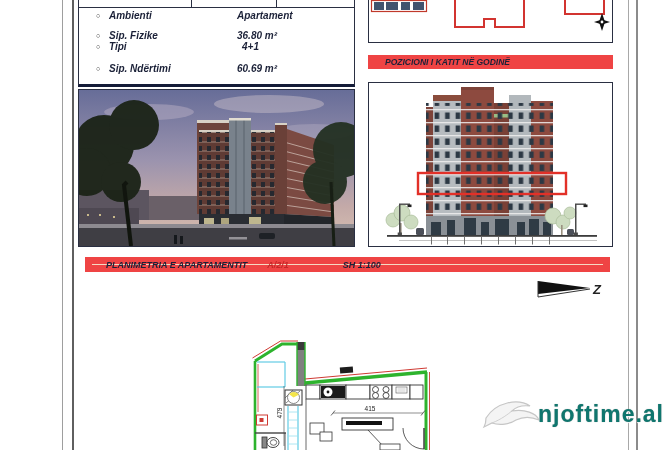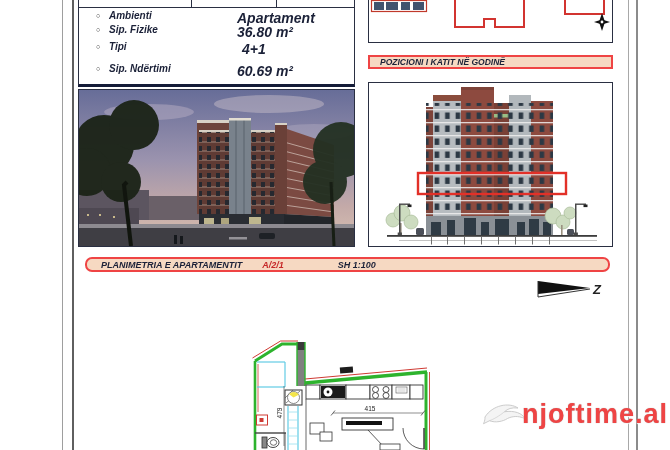--- a/index.html
+++ b/index.html
@@ -8,33 +8,33 @@
   .abs{position:absolute;}
   .vline{position:absolute;top:0;bottom:0;}
   
   #info-panel{left:78px;top:0;width:277px;height:87px;border:1px solid #2a2f42;border-top:none;
               border-bottom:3px solid #141c38;background:#fff;box-sizing:border-box;}
   #info-cutrow{position:absolute;left:0;right:0;top:0;height:7px;border-bottom:1px solid #2a2f42;}
   .cutdiv{position:absolute;top:0;height:7px;width:1px;background:#2a2f42;}
   .irow{position:absolute;left:0;right:0;height:13px;}
   .ibullet{position:absolute;left:17px;top:2px;font-size:7px;color:#222;}
   .ilabel{position:absolute;left:30px;top:0;font-size:10px;font-weight:bold;font-style:italic;color:#1b2138;white-space:nowrap;}
-  .ivalue{position:absolute;left:158px;top:0;font-size:14px;font-weight:bold;font-style:italic;color:#1b2138;white-space:nowrap;}
+  .ivalue{position:absolute;left:158px;top:0;font-size:10px;font-weight:bold;font-style:italic;color:#1b2138;white-space:nowrap;}
   
   .frame{border:1px solid #2a2f42;box-sizing:border-box;background:#fff;overflow:hidden;}
   
-  .bar{background:#f6d9c2;border:2px solid #ef4444;box-sizing:border-box;display:flex;align-items:center;
+  .bar{background:#f6d9c2;border:7px solid #ef4444;box-sizing:border-box;display:flex;align-items:center;
        font-weight:bold;font-style:italic;color:#1b2138;}
   #pos-header{left:368px;top:55px;width:245px;height:14px;font-size:8.5px;padding-left:10px;}
-  #plan-header{left:85px;top:257px;width:525px;height:15px;font-size:9px;padding-left:14px;border-radius:7px;}
+  #plan-header{left:85px;top:257px;width:525px;height:15px;font-size:9px;padding-left:14px;}
   #plan-header .code{color:#c62828;margin-left:20px;}
   #plan-header .scale{margin-left:54px;}
   
   #watermark{left:482px;top:390px;width:186px;height:48px;display:flex;align-items:center;}
-  #watermark .wm-text{font-size:27px;font-weight:bold;color:#ef4444;letter-spacing:1px;
+  #watermark .wm-text{font-size:23px;font-weight:bold;color:#0f766e;letter-spacing:1px;
      text-shadow:0 0 1px #a8a8a8, 0 1px 1px #ffffff;margin-left:-8px;}
 </style>
 </head>
 <body>
 
 <div id="sheet">
 
   <div class="vline" style="left:62px;width:1px;background:#9e9e9e;"></div>
   <div class="vline" style="left:72px;width:2px;background:#5f5f5f;"></div>
   <div class="vline" style="left:628px;width:1px;background:#a8a8a8;"></div>
@@ -48,21 +48,21 @@
     <div class="irow" style="top:10px;">
       <span class="ibullet">○</span>
       <span class="ilabel">Ambienti</span>
       <span class="ivalue">Apartament</span>
     </div>
     <div class="irow" style="top:41px;">
       <span class="ibullet">○</span>
       <span class="ilabel">Tipi</span>
       <span class="ivalue" style="left:163px;">4+1</span>
     </div>
-    <div class="irow" style="top:24px;">
+    <div class="irow" style="top:30px;">
       <span class="ibullet">○</span>
       <span class="ilabel">Sip. Fizike</span>
       <span class="ivalue">36.80 m²</span>
     </div>
     <div class="irow" style="top:63px;">
       <span class="ibullet">○</span>
       <span class="ilabel">Sip. Ndërtimi</span>
       <span class="ivalue">60.69 m²</span>
     </div>
   </div>

